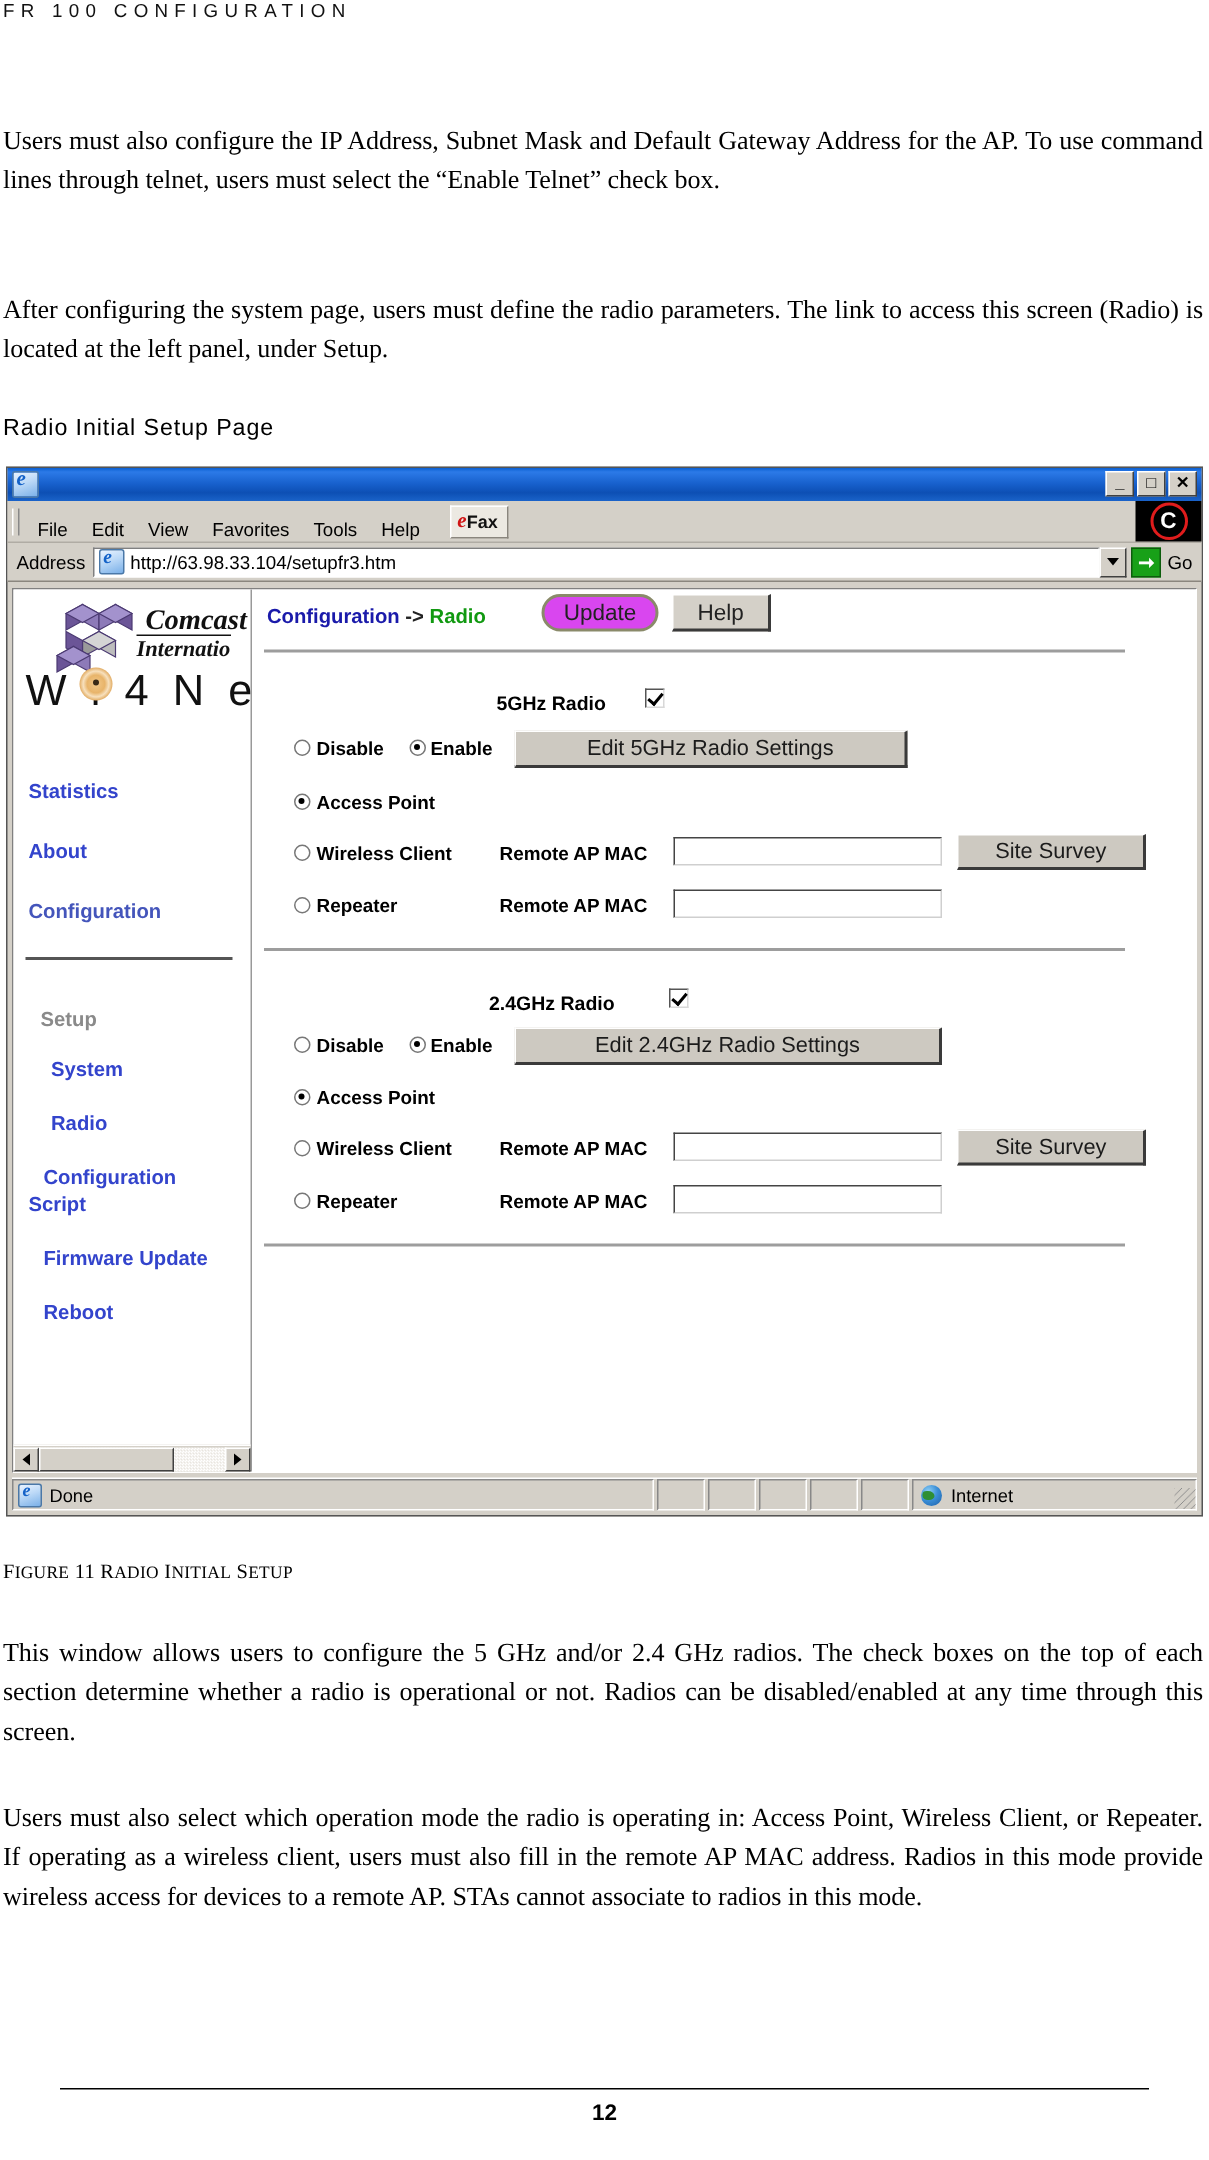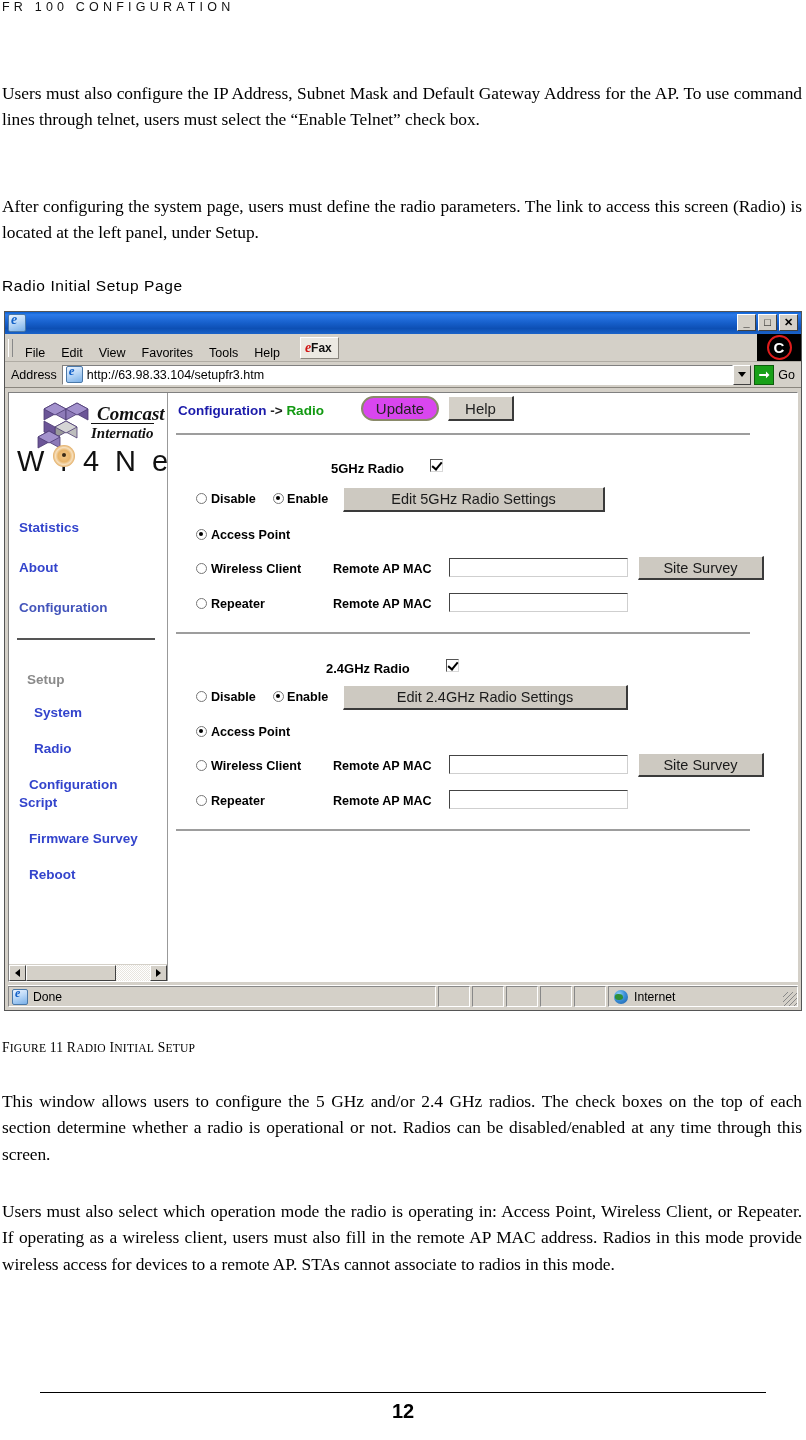--- a/index.html
+++ b/index.html
@@ -47,21 +47,21 @@
     color:#000;
   }
   .figcap .sc{ font-size:11.6px; }
   .footer-rule{
     position:absolute;left:40px;top:1392px;width:726px;height:0;
     border-top:1.6px solid #000;
   }
   .pagenum{
     position:absolute;left:0;top:1400px;width:806px;text-align:center;
     font-family:"Liberation Sans", sans-serif;
-    font-weight:bold;font-size:20px;color:#000;
+    font-weight:bold;font-size:15px;color:#000;
   }
 
   
   .browser{
     position:absolute;left:4px;top:311px;width:798px;height:700px;
     background:#d4d0c8;
     border:1px solid #555;
     box-sizing:border-box;
     font-family:"Liberation Sans", sans-serif;
   }
@@ -508,21 +508,21 @@
           <div class="navlink nav-a" style="top:208px;color:#4455bb;">Configuration</div>
 
           <div class="sep-line" style="top:245px;"></div>
 
           <div class="setup-label" style="top:279px;">Setup</div>
 
           <div class="navlink nav-a" style="top:313px;left:15px;">System</div>
           <div class="navlink nav-a" style="top:349px;left:15px;">Radio</div>
           <div class="navlink nav-a" style="top:385px;left:10px;">Configuration</div>
           <div class="navlink nav-a" style="top:403px;left:0px;">Script</div>
-          <div class="navlink nav-a" style="top:439px;left:10px;">Firmware Survey</div>
+          <div class="navlink nav-a" style="top:439px;left:10px;">Firmware Update</div>
           <div class="navlink nav-a" style="top:475px;left:10px;">Reboot</div>
         </div>
 
         <div class="hscroll">
           <div class="hs-btn">
               <div class="tri-l"></div>
             </div>
           <div class="hs-track">
             <div class="hs-thumb"></div>
           </div>

